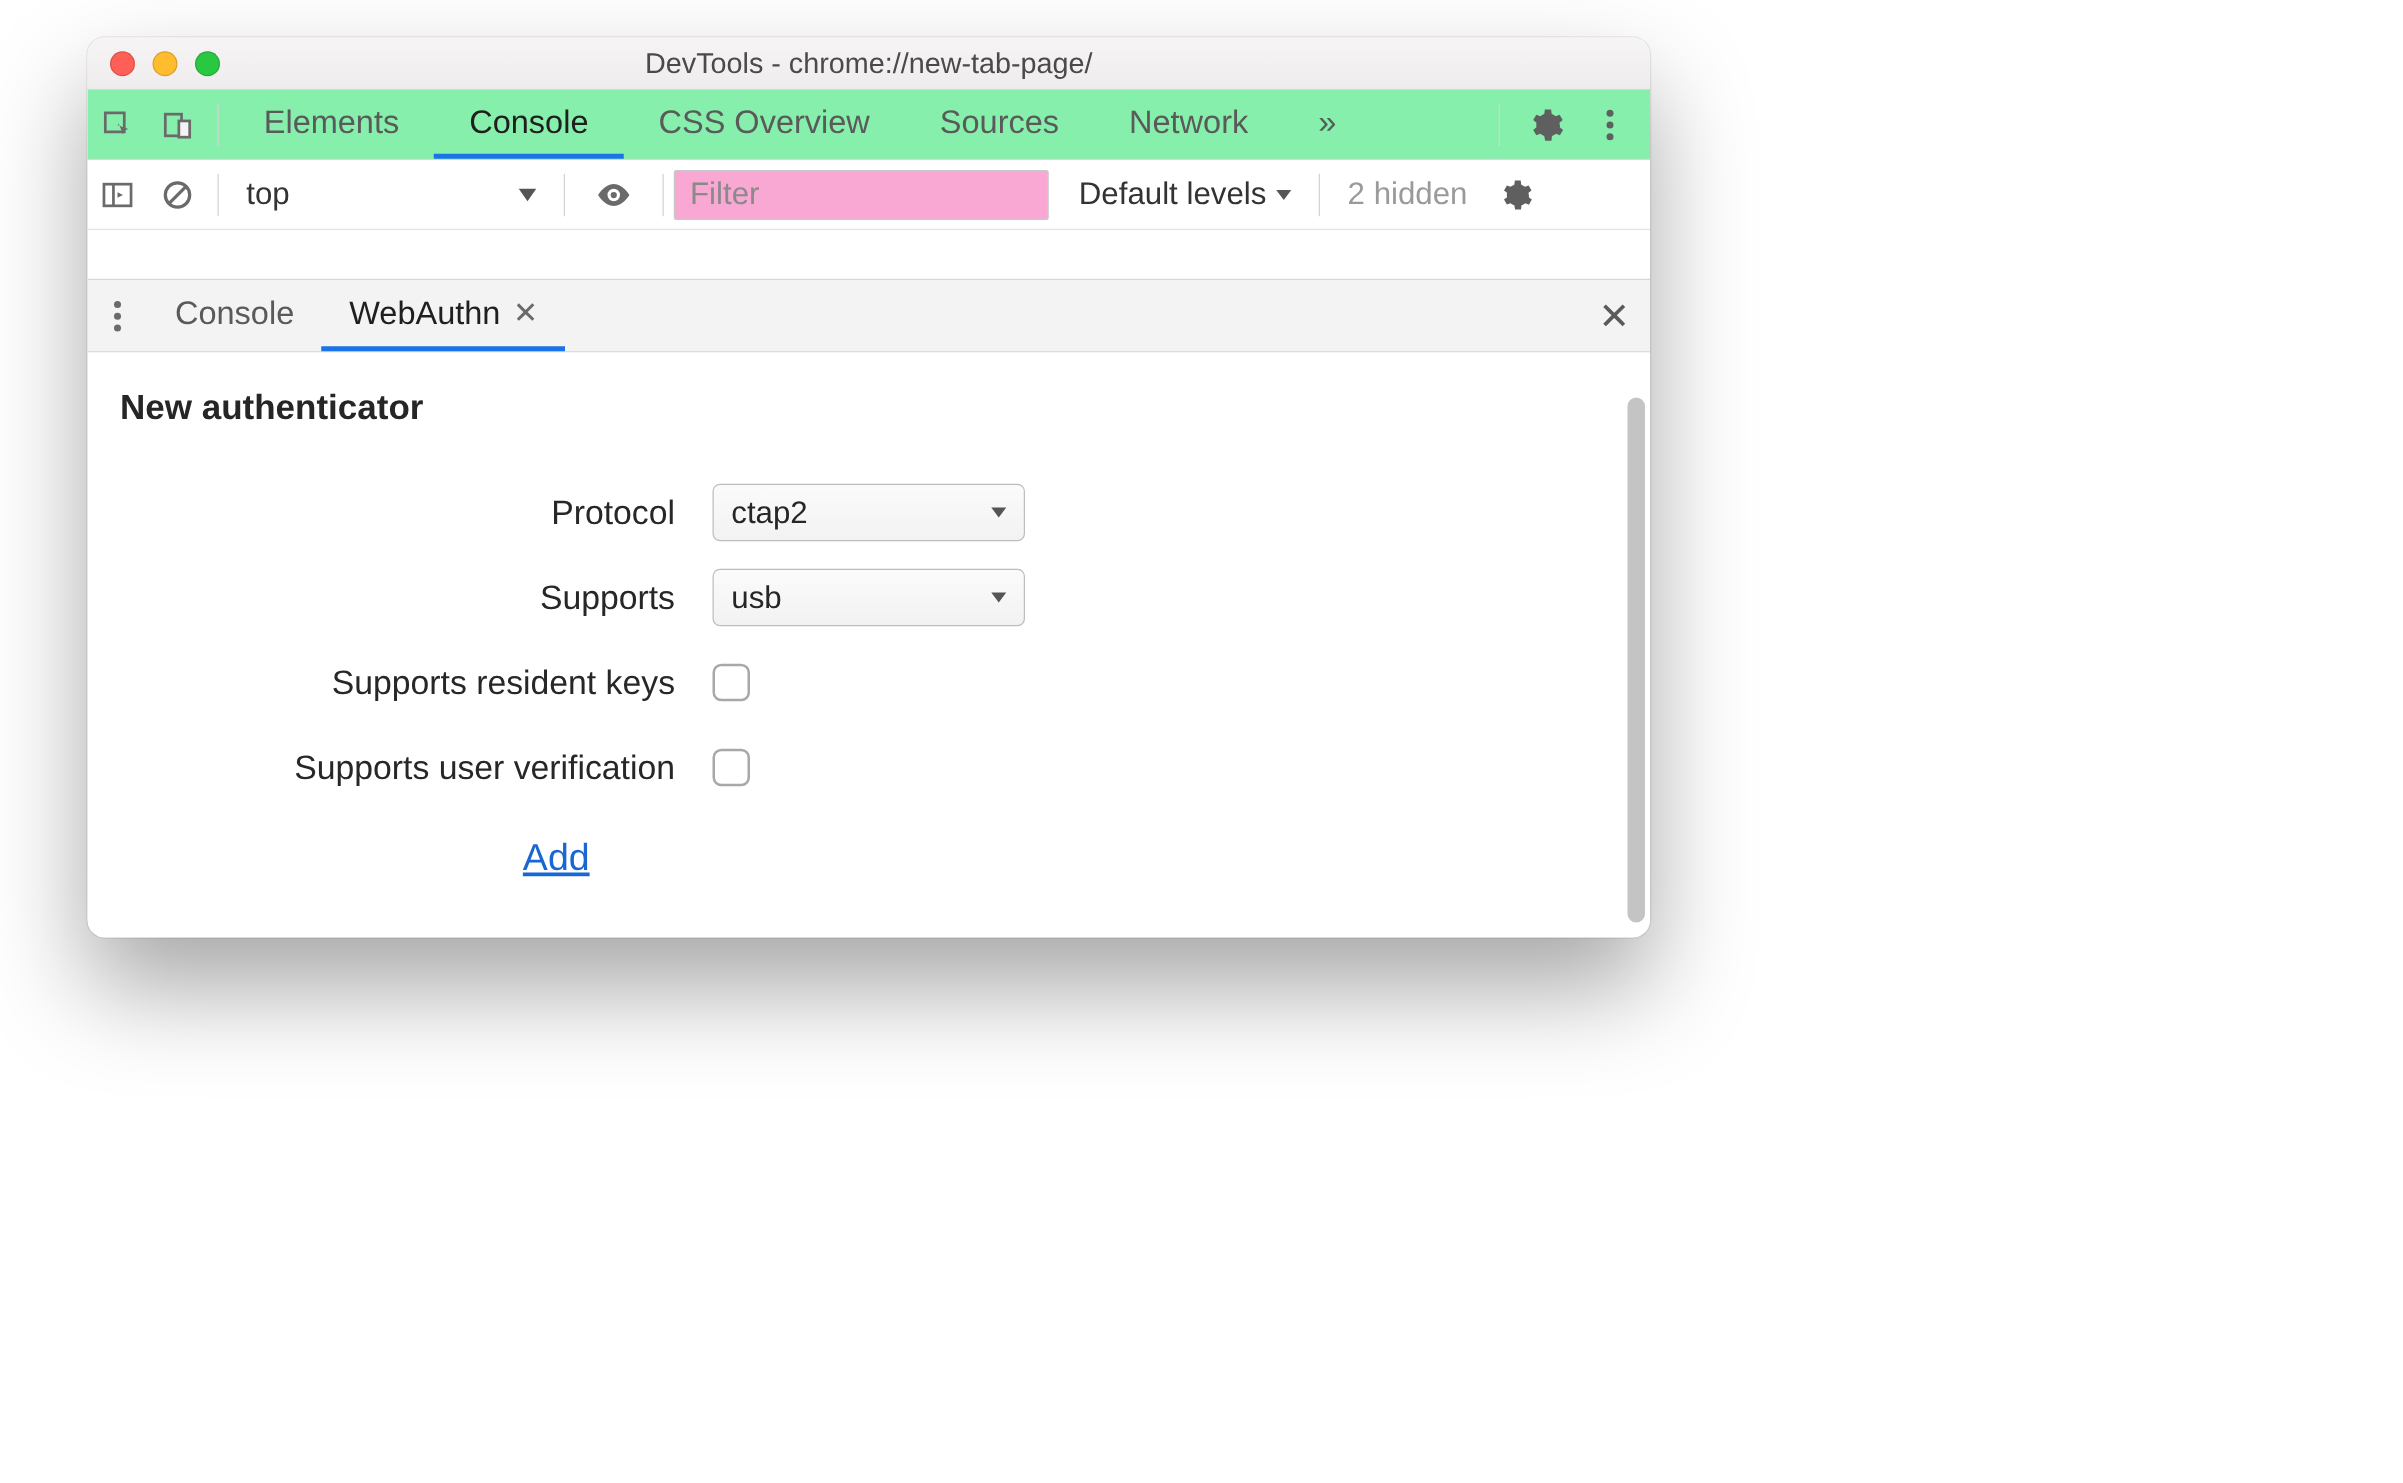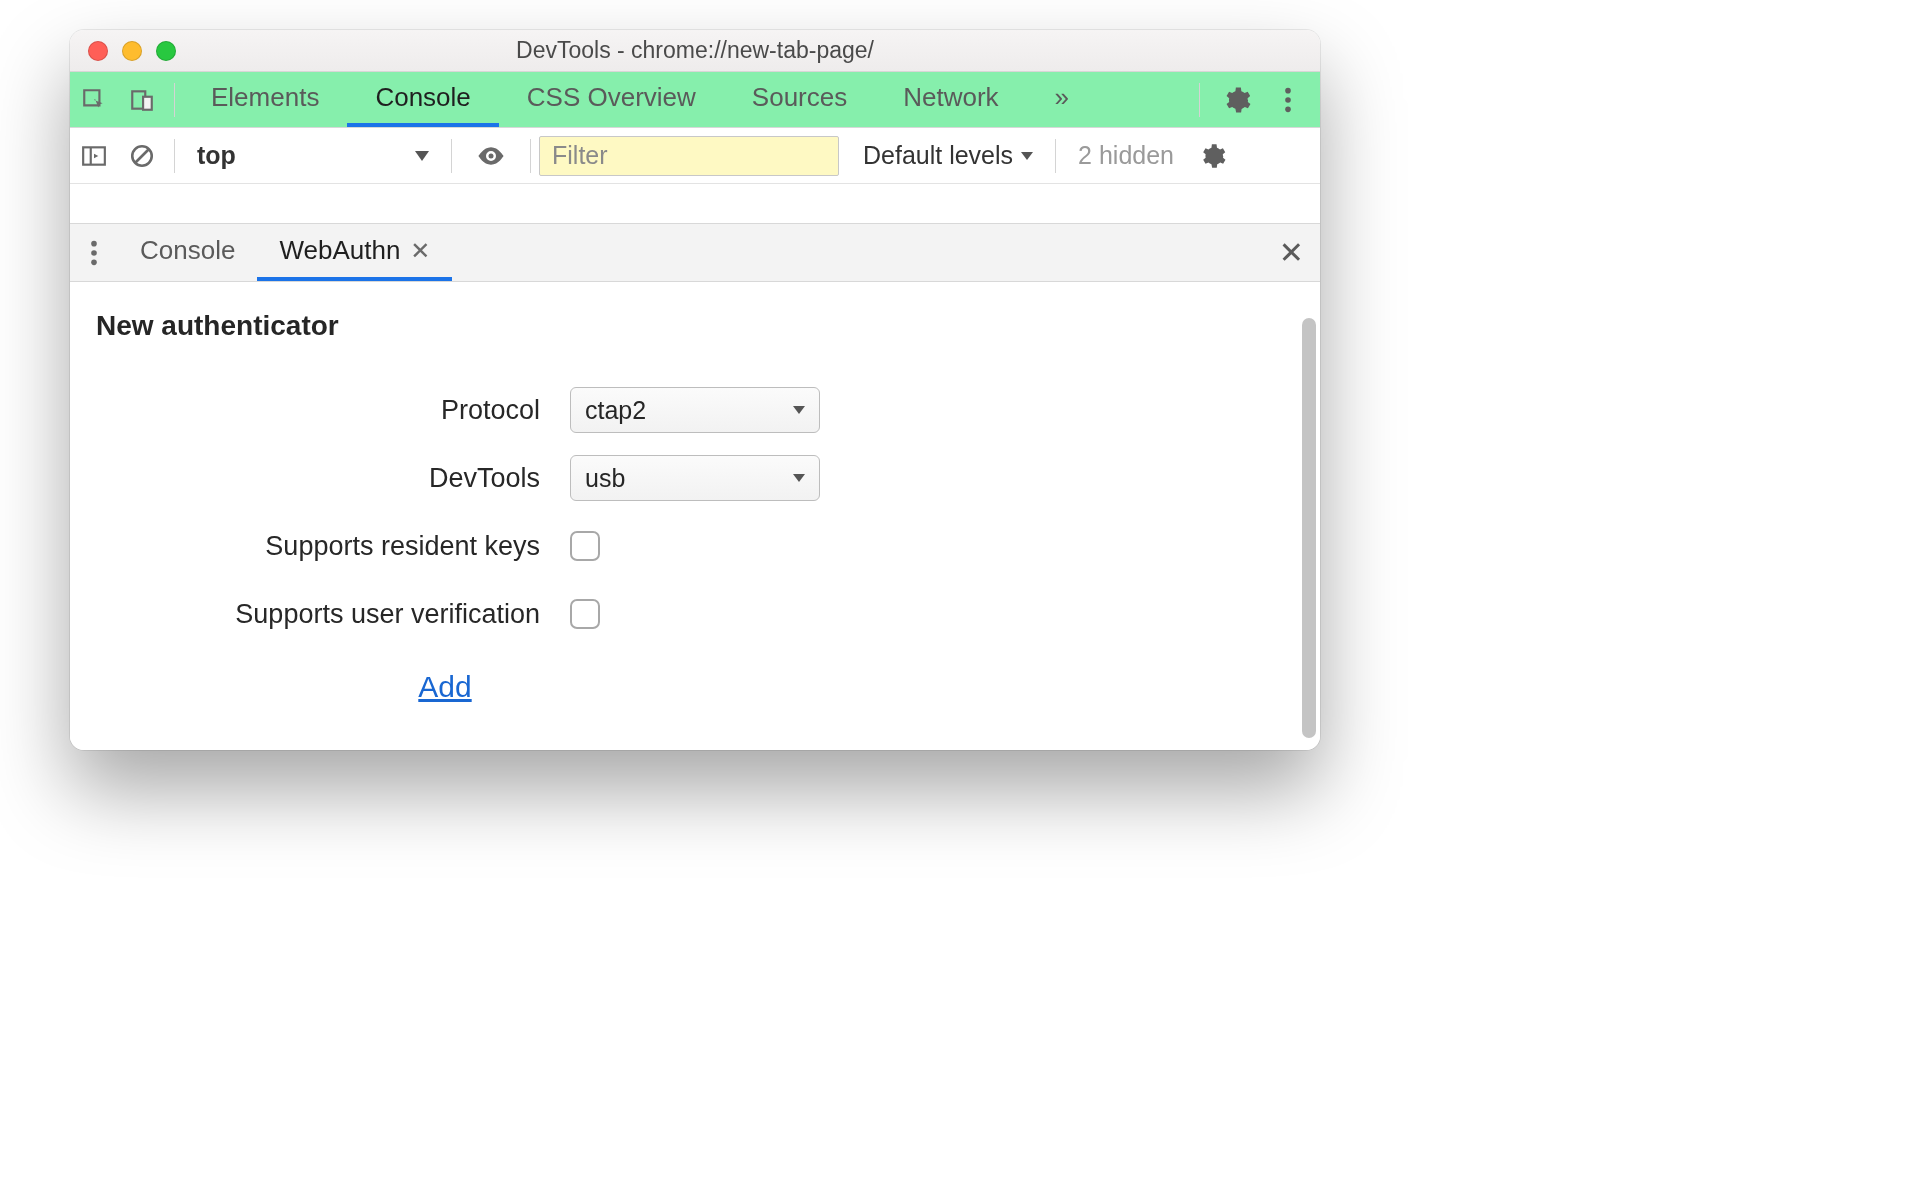--- a/index.html
+++ b/index.html
@@ -76,31 +76,30 @@
     background:#fff;
   }
   .console-bar .icon-slot { width:48px; display:flex;justify-content:center;align-items:center;}
   .ctx-select {
     display:flex; align-items:center; gap:12px;
     padding:4px 14px;
     border-radius:4px;
     min-width:260px;
     justify-content:space-between;
     color:#333;
-    font-weight:bold;
   }
   .eye { margin: 0 16px; color:#6a6a6a;}
   .filter {
     height:40px; width:300px;
     border:1px solid #c8c8c8;
     border-radius:2px;
     padding:4px 12px;
     font-size:25px;
     color:#333;
-    background:#fef9c3;
+    background:#f9a8d4;
   }
   .filter::placeholder{ color:#8a8a8a; }
   .levels { margin-left:24px; display:flex; align-items:center; gap:8px; color:#333;text-align:right;}
   .hidden { color:#9a9a9a; }
 
   
   .console-body { flex:0 0 40px; background:#fff; border-bottom:1px solid #d8d8d8;}
 
   
   .drawer-strip {
@@ -339,21 +338,21 @@
 
     <div class="form">
       <div class="row">
         <label>Protocol</label>
         <div class="select">
           <span>ctap2</span>
           <span class="small-caret"></span>
         </div>
       </div>
       <div class="row">
-        <label>DevTools</label>
+        <label>Supports</label>
         <div class="select">
           <span>usb</span>
           <span class="small-caret"></span>
         </div>
       </div>
       <div class="row">
         <label>Supports resident keys</label>
         <div class="check"></div>
       </div>
       <div class="row">

